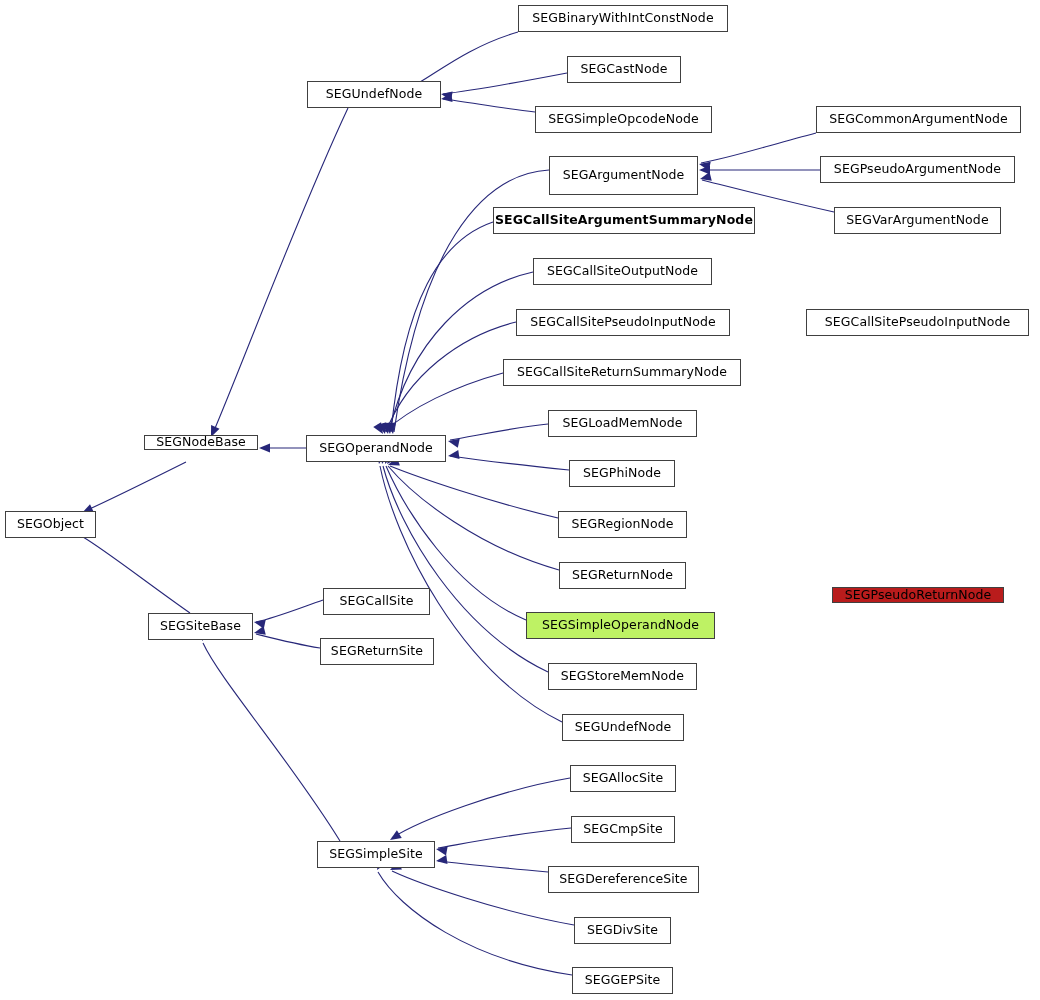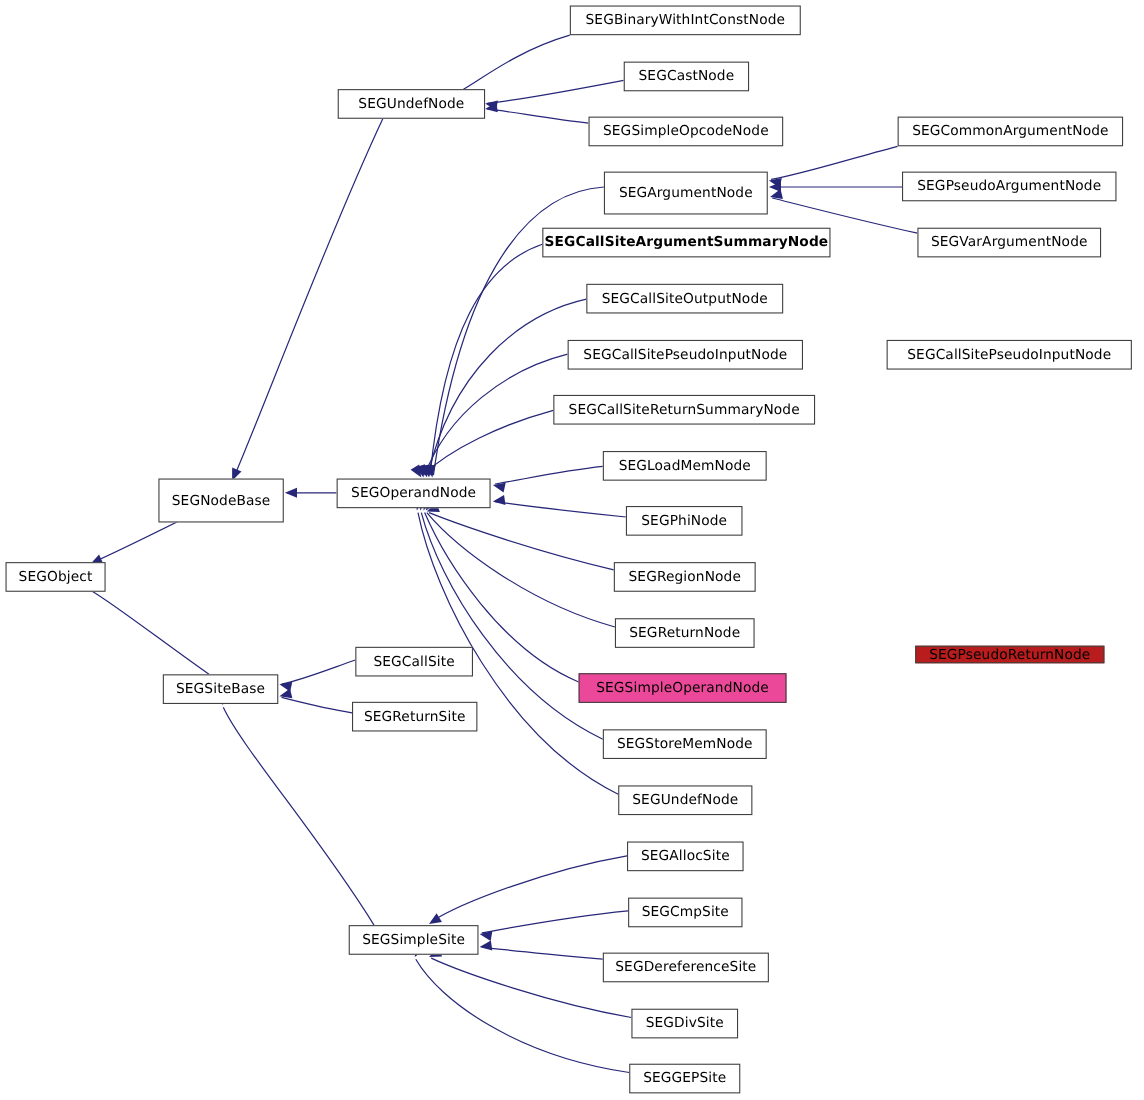--- a/index.html
+++ b/index.html
@@ -148,21 +148,21 @@
     </div>
     <div class="node-box" style="left: 806px; top: 309px; width: 223px; height: 27px; border-color: rgb(64, 64, 64); background: rgb(255, 255, 255);">
       <span class="node-label">SEGCallSitePseudoInputNode</span>
     </div>
     <div class="node-box" style="left: 503px; top: 359px; width: 238px; height: 27px; border-color: rgb(64, 64, 64); background: rgb(255, 255, 255);">
       <span class="node-label">SEGCallSiteReturnSummaryNode</span>
     </div>
     <div class="node-box" style="left: 548px; top: 410px; width: 149px; height: 27px; border-color: rgb(64, 64, 64); background: rgb(255, 255, 255);">
       <span class="node-label">SEGLoadMemNode</span>
     </div>
-    <div class="node-box" style="left: 144px; top: 435px; width: 114px; height: 40px; border-color: rgb(64, 64, 64); background: rgb(255, 255, 255);">
+    <div class="node-box" style="left: 144px; top: 435px; width: 114px; height: 15px; border-color: rgb(64, 64, 64); background: rgb(255, 255, 255);">
       <span class="node-label">SEGNodeBase</span>
     </div>
     <div class="node-box" style="left: 306px; top: 435px; width: 140px; height: 27px; border-color: rgb(64, 64, 64); background: rgb(255, 255, 255); text-align: center;">
       <span class="node-label">SEGOperandNode</span>
     </div>
     <div class="node-box" style="left: 569px; top: 460px; width: 106px; height: 27px; border-color: rgb(64, 64, 64); background: rgb(255, 255, 255);">
       <span class="node-label">SEGPhiNode</span>
     </div>
     <div class="node-box" style="left: 5px; top: 511px; width: 91px; height: 27px; border-color: rgb(64, 64, 64); background: rgb(255, 255, 255);">
       <span class="node-label">SEGObject</span>
@@ -172,21 +172,21 @@
     </div>
     <div class="node-box" style="left: 559px; top: 562px; width: 127px; height: 27px; border-color: rgb(64, 64, 64); background: rgb(255, 255, 255);">
       <span class="node-label">SEGReturnNode</span>
     </div>
     <div class="node-box" style="left: 832px; top: 587px; width: 172px; height: 16px; border-color: rgb(64, 64, 64); background: #b91c1c;">
       <span class="node-label">SEGPseudoReturnNode</span>
     </div>
     <div class="node-box" style="left: 323px; top: 588px; width: 107px; height: 27px; border-color: rgb(64, 64, 64); background: rgb(255, 255, 255);">
       <span class="node-label">SEGCallSite</span>
     </div>
-    <div class="node-box" style="left: 526px; top: 612px; width: 189px; height: 27px; border-color: rgb(64, 64, 64); background: #ec4899;">
+    <div class="node-box" style="left: 526px; top: 612px; width: 189px; height: 27px; border-color: rgb(64, 64, 64); background: #bef264;">
       <span class="node-label">SEGSimpleOperandNode</span>
     </div>
     <div class="node-box" style="left: 148px; top: 613px; width: 105px; height: 27px; border-color: rgb(64, 64, 64); background: rgb(255, 255, 255);">
       <span class="node-label">SEGSiteBase</span>
     </div>
     <div class="node-box" style="left: 320px; top: 638px; width: 114px; height: 27px; border-color: rgb(64, 64, 64); background: rgb(255, 255, 255);">
       <span class="node-label">SEGReturnSite</span>
     </div>
     <div class="node-box" style="left: 548px; top: 663px; width: 149px; height: 27px; border-color: rgb(64, 64, 64); background: rgb(255, 255, 255);">
       <span class="node-label">SEGStoreMemNode</span>

